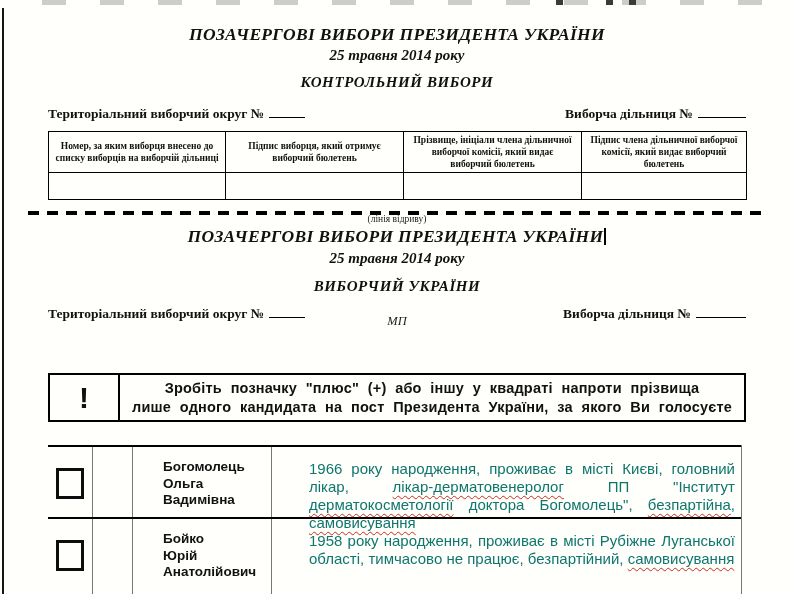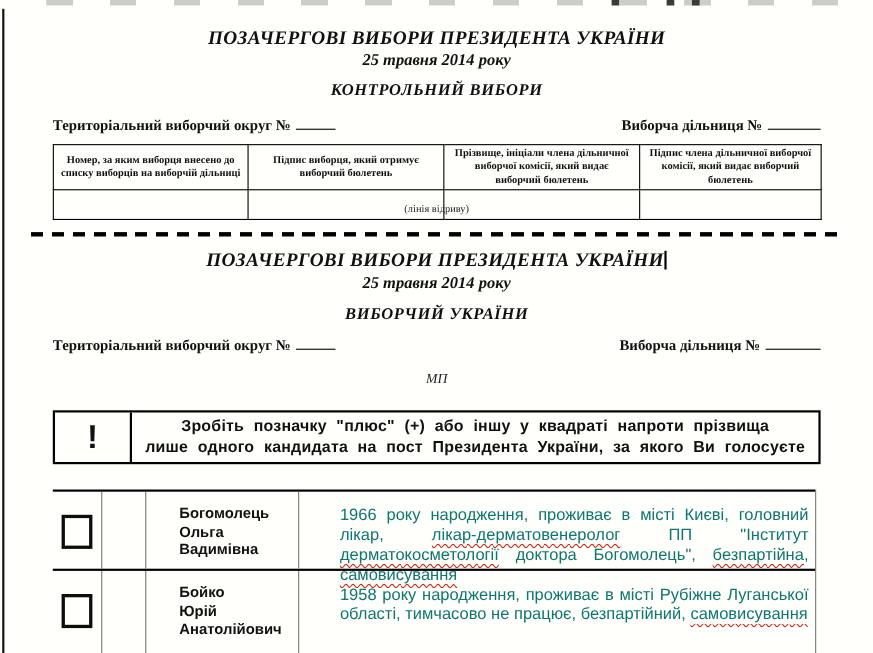--- a/index.html
+++ b/index.html
@@ -24,21 +24,21 @@
     font-weight:bold;font-size:13.5px;}
   .blank{display:inline-block;height:12px;border-bottom:1.6px solid #000;margin-left:5px;}
   .blank.w36{width:36px;} .blank.w48{width:48px;} .blank.w50{width:50px;}
   .seal{position:absolute;left:48px;width:698px;text-align:center;font-style:italic;font-size:12.5px;color:#222;}
   
   .ctable{position:absolute;left:48px;top:131px;width:698px;border-collapse:collapse;table-layout:fixed;}
   .ctable td{border:1px solid #000;font-weight:bold;font-size:9.5px;line-height:12px;
     text-align:center;vertical-align:middle;padding:2px 6px;}
   .ctable .hrow td{height:34px;}
   .ctable .brow td{height:22px;}
-  .tear-caption{position:absolute;left:48px;width:698px;top:186px;text-align:center;font-size:9.5px;color:#222;}
+  .tear-caption{position:absolute;left:48px;width:698px;top:214px;text-align:center;font-size:9.5px;color:#222;}
   .tear-line{position:absolute;left:28px;top:211px;width:740px;height:4px;
     background:repeating-linear-gradient(90deg,#000 0 11px,transparent 11px 19px);}
   
   .instruction{position:absolute;left:48px;top:373px;width:694px;height:45px;border:2px solid #000;
     display:flex;background:#fffffb;}
   .excl-cell{width:68px;border-right:2px solid #000;display:flex;align-items:center;justify-content:center;
     font-family:"Liberation Sans",sans-serif;font-weight:bold;font-size:30px;line-height:30px;}
   .inst-text{flex:1;display:flex;flex-direction:column;justify-content:center;text-align:center;
     font-family:"Liberation Sans",sans-serif;font-weight:bold;font-size:14.5px;line-height:19px;
     word-spacing:4.5px;letter-spacing:.2px;}
@@ -113,21 +113,21 @@
   <div class="cline subtitle" style="top:278px">ВИБОРЧИЙ УКРАЇНИ</div>
 
   <div class="labels-row" style="top:305px">
     <span>
       <span>Територіальний виборчий округ №</span><span class="blank w36"></span>
     </span>
     <span>
       <span>Виборча дільниця №</span><span class="blank w50"></span>
     </span>
   </div>
-  <div class="seal" style="top:337px">МП</div>
+  <div class="seal" style="top:314px">МП</div>
 
   <div class="instruction">
     <div class="excl-cell">!</div>
     <div class="inst-text">
       <div>Зробіть позначку "плюс" (+) або іншу у квадраті напроти прізвища</div>
       <div>лише одного кандидата на пост Президента України, за якого Ви голосуєте</div>
     </div>
   </div>
 
   <div class="cands">

